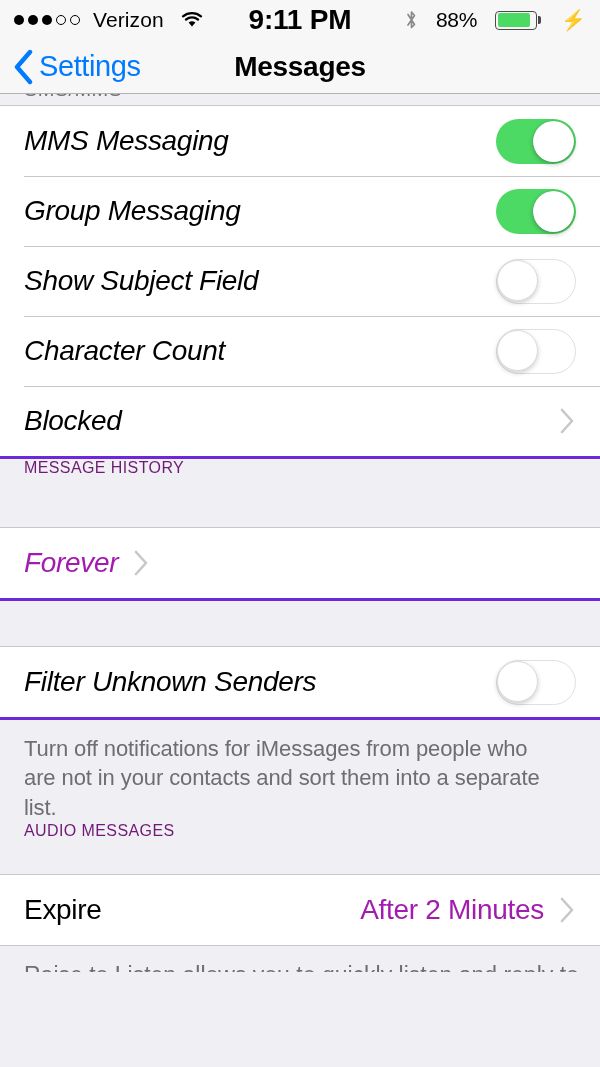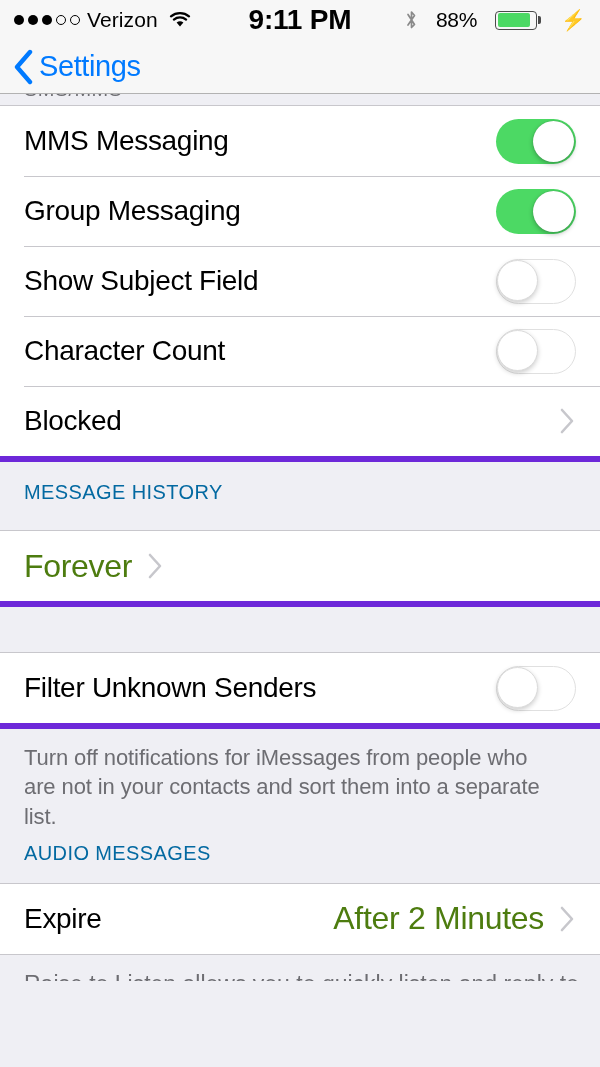--- a/index.html
+++ b/index.html
@@ -12,21 +12,21 @@
   }
   .screen { width:600px; height:1067px; position:relative; overflow:hidden; background:#EFEFF4; }
 
   
   .statusbar {
     height:40px; background:#F7F7F7;
     display:flex; align-items:center;
     padding:0 14px; position:relative;
     font-size:21px; color:#000;
   }
-  .sb-left { display:flex; align-items:center; gap:7px; }
+  .sb-left { display:flex; align-items:center; gap:13px; }
   .dots { display:flex; align-items:center; gap:4px; }
   .dot { width:10px; height:10px; border-radius:50%; }
   .dot.filled { background:#000; }
   .dot.hollow { background:transparent; border:1.5px solid #000; }
   .carrier { font-size:21px; letter-spacing:0.1px; }
   .wifi { margin-left:3px; display:flex; align-items:center; }
   .sb-center {
     position:absolute; left:0; right:0; top:0; bottom:0;
     display:flex; align-items:center; justify-content:center;
     font-size:28px; font-weight:bold; letter-spacing:-0.2px;
@@ -73,35 +73,35 @@
     display:flex; align-items:center;
     padding-left:24px; padding-right:24px;
     position:relative;
   }
   .row + .row::before {
     content:""; position:absolute; left:24px; right:0; top:0;
     height:1px; background:#C8C7CC;
   }
   .row-label { font-size:28px; color:#000; letter-spacing:-0.3px; flex:1; }
   .row-value {
-    font-size:32px; color:#4d7c0f; letter-spacing:-0.3px;
+    font-size:28px; color:#a21caf; letter-spacing:-0.3px;
     margin-right:14px;
   }
   .chevron { display:flex; align-items:center; }
 
   .group-top-border { border-top:1px solid #C8C7CC; }
-  .group-bottom-border { border-bottom:6px solid #6d28d9; }
+  .group-bottom-border { border-bottom:3px solid #6d28d9;font-style:italic; }
 
   
   .section-header {
     background:#EFEFF4;
-    font-size:20px; color:#0369a1;
+    font-size:16px; color:#701a75;
     letter-spacing:0.4px;
     padding:0 0 7px 24px;
-    display:flex; align-items:center;
+    display:flex; align-items:flex-start;
   }
   .sh-tall { height:68px; }
   .sh-short { height:52px; }
 
   
   .clipped-header {
     height:12px; background:#EFEFF4;
     position:relative; overflow:hidden;
     border-bottom:1px solid #C8C7CC;
   }
@@ -194,20 +194,21 @@
 
   <div class="navbar">
     <div class="back">
       <span class="back-chevron">
         <svg width="22" height="36" viewBox="0 0 22 36">
           <path d="M18 3 L5 18 L18 33" stroke="#007AFF" stroke-width="4.4" fill="none" stroke-linecap="round" stroke-linejoin="round"></path>
         </svg>
       </span>
       <span class="back-label">Settings</span>
     </div>
+    <div class="nav-title">Messages</div>
   </div>
 
   <div class="content">
 
     <div class="clipped-header">
       <span>SMS/MMS</span>
     </div>
 
     <div class="group group-bottom-border">
 

